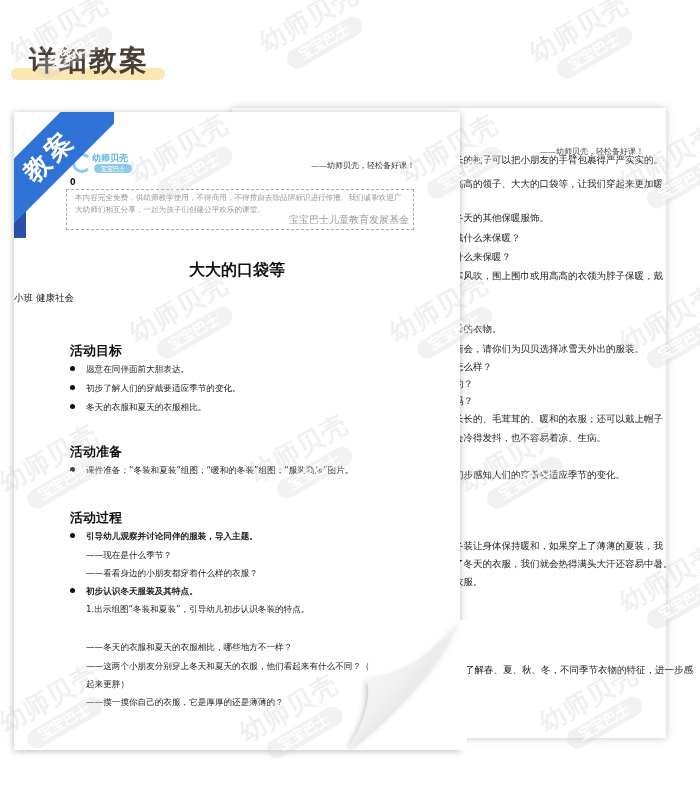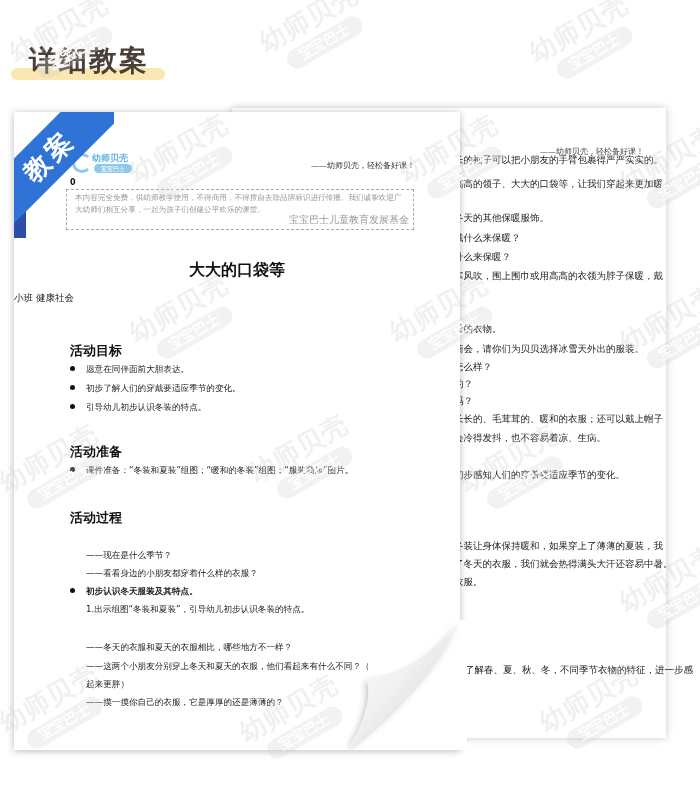--- a/index.html
+++ b/index.html
@@ -100,26 +100,27 @@
     <div class="notice-text">本内容完全免费，供幼师教学使用，不得商用，不得擅自去除品牌标识进行传播。我们诚挚欢迎广大幼师们相互分享，一起为孩子们创建公平欢乐的课堂。</div>
     <div class="notice-sign">宝宝巴士儿童教育发展基金</div>
   </div>
 
   <div class="doc-title">大大的口袋等</div>
   <div class="doc-subtitle">小班  健康社会</div>
 
   <div class="section-heading" style="top:230px">活动目标</div>
   <div class="bullet-item" style="top:252px"><span class="dot"></span><span>愿意在同伴面前大胆表达。</span></div>
   <div class="bullet-item" style="top:271px"><span class="dot"></span><span>初步了解人们的穿戴要适应季节的变化。</span></div>
-  <div class="bullet-item" style="top:290px"><span class="dot"></span><span>引导幼儿初步认识冬装的特点。</span></div>
+  <div class="bullet-item" style="top:290px"><span class="dot"></span><span>冬天的衣服和夏天的衣服相比。</span></div>
 
   <div class="section-heading" style="top:331px">活动准备</div>
   <div class="bullet-item" style="top:353px"><span class="dot"></span><span>课件准备：“冬装和夏装”组图；“暖和的冬装”组图；“服装商店”图片。</span></div>
 
   <div class="section-heading" style="top:397px">活动过程</div>
+  <div class="bullet-item bold" style="top:419px"><span class="dot"></span><span>引导幼儿观察并讨论同伴的服装，导入主题。</span></div>
   <div class="sub-item" style="top:438px">——现在是什么季节？</div>
   <div class="sub-item" style="top:456px">——看看身边的小朋友都穿着什么样的衣服？</div>
   <div class="bullet-item bold" style="top:474px"><span class="dot"></span><span>初步认识冬天服装及其特点。</span></div>
   <div class="sub-item" style="top:492px">1.出示组图“冬装和夏装”，引导幼儿初步认识冬装的特点。</div>
   <div class="sub-item" style="top:549px">——这两个小朋友分别穿上冬天和夏天的衣服，他们看起来有什么不同？（</div>
   <div class="sub-item" style="top:530px">——冬天的衣服和夏天的衣服相比，哪些地方不一样？</div>
   <div class="sub-item" style="top:567px">起来更胖）</div>
   <div class="sub-item" style="top:585px">——摸一摸你自己的衣服，它是厚厚的还是薄薄的？</div>
 
 </div>

